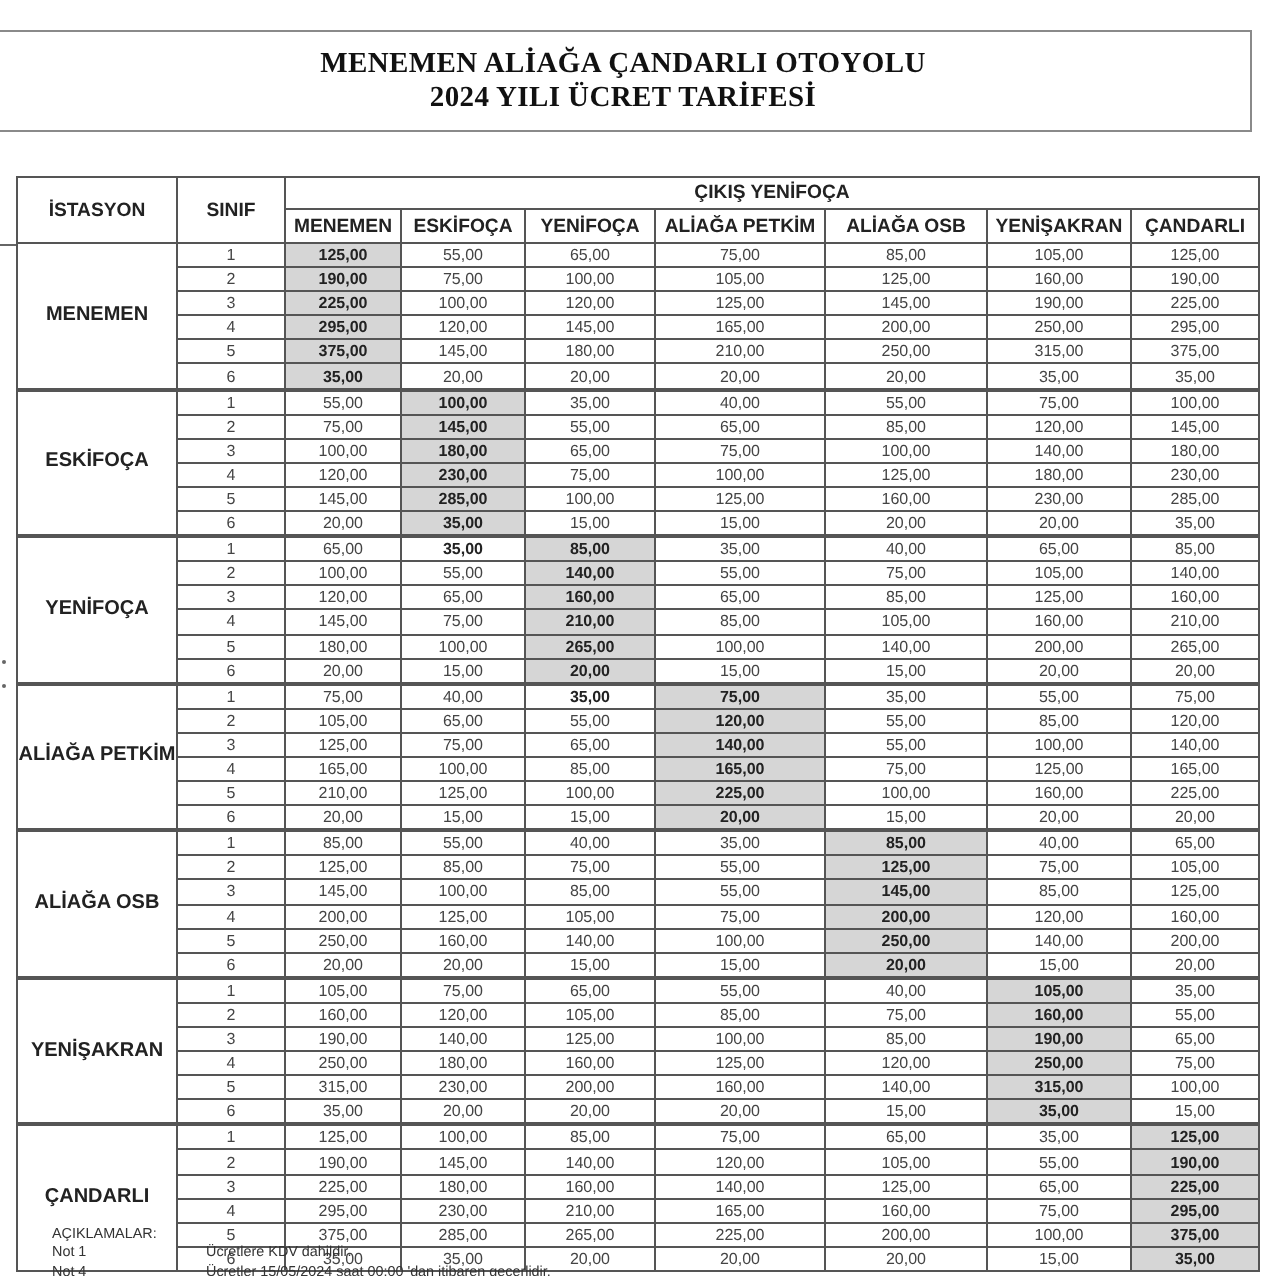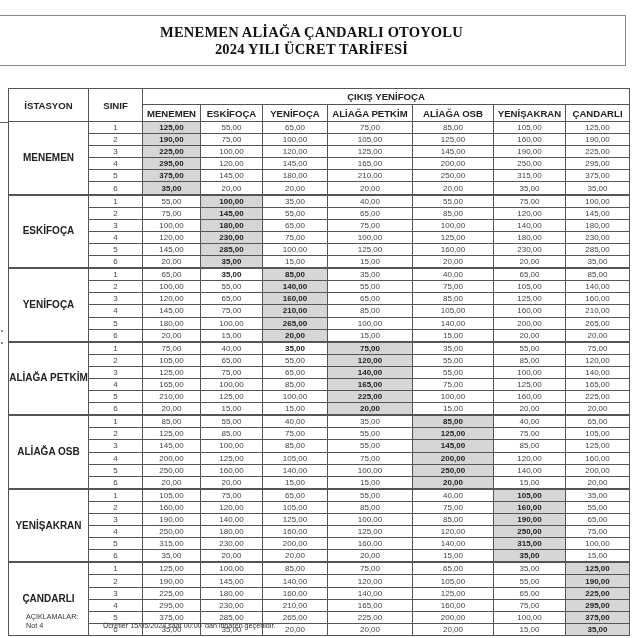--- a/index.html
+++ b/index.html
@@ -502,17 +502,21 @@
         <td class="val">15,00</td>
         <td class="val hl">35,00</td>
       </tr>
     </tbody>
 </table>
 
 <div class="notes">
   <div>AÇIKLAMALAR:</div>
   <div id="notes-list">
       <div class="row">
+        <span class="lbl">Not 1</span>
+        <span>Ücretlere KDV dahildir.</span>
+      </div>
+      <div class="row">
         <span class="lbl">Not 4</span>
         <span>Ücretler 15/05/2024 saat 00:00 'dan itibaren geçerlidir.</span>
       </div>
     </div>
 </div>
 
 </body></html>

